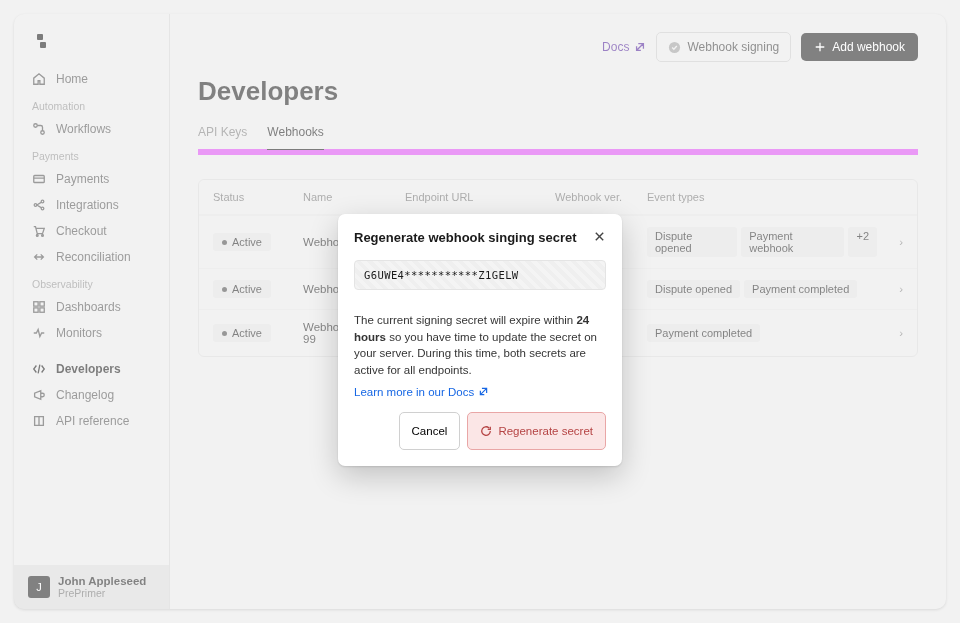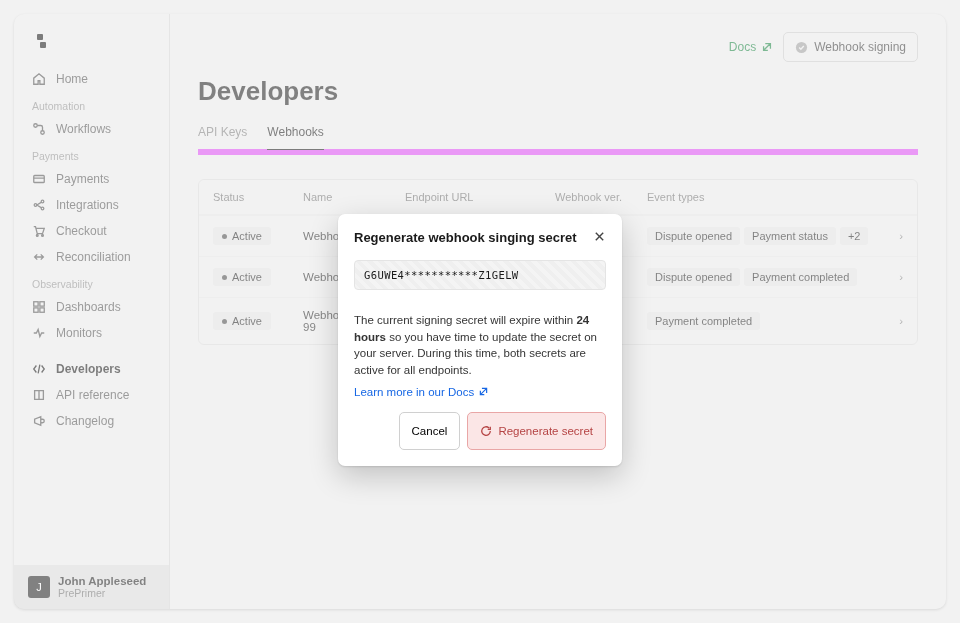--- a/index.html
+++ b/index.html
@@ -77,21 +77,21 @@
 }
 .topbar {
   display: flex;
   justify-content: flex-end;
   align-items: center;
   gap: 10px;
   padding: 18px 0 14px;
 }
 .docs-link {
   display: flex; align-items: center; gap: 5px;
-  font-size: 12px; color: #15803d; justify-content: flex-end;
+  font-size: 12px; color: #4c1d95; justify-content: flex-end;
 }
 .btn-outline {
   display: flex; align-items: center; gap: 6px;
   padding: 7px 11px;
   border: 1px solid #c6c6c6;
   border-radius: 5px;
   background: #e8e8e8;
   font-size: 12px;
   color: #333;
 }
@@ -318,29 +318,29 @@
 
     <div class="nav-section" style="margin-top:10px;">
       <div class="nav-item active">
         <svg viewBox="0 0 16 16">
             <path d="M5 4l-3 4 3 4M11 4l3 4-3 4M9 3l-2 10"></path>
           </svg>
         <span>Developers</span>
       </div>
       <div class="nav-item">
         <svg viewBox="0 0 16 16">
+            <path d="M3 6v4l7 3V3zM10 6h2a2 2 0 010 4h-2"></path>
+          </svg>
+        <span>Changelog</span>
+      </div>
+      <div class="nav-item">
+        <svg viewBox="0 0 16 16">
             <path d="M3 3h5v10H3zM8 3h5v10H8z"></path>
           </svg>
         <span>API reference</span>
-      </div>
-      <div class="nav-item">
-        <svg viewBox="0 0 16 16">
-            <path d="M3 6v4l7 3V3zM10 6h2a2 2 0 010 4h-2"></path>
-          </svg>
-        <span>Changelog</span>
       </div>
     </div>
 
     <div class="sidebar-footer">
       <div class="avatar">J</div>
       <div>
         <div class="user-name">John Appleseed</div>
         <div class="user-org">PrePrimer</div>
       </div>
     </div>
@@ -353,20 +353,26 @@
         <svg width="12" height="12" viewBox="0 0 14 14">
             <path d="M5 3h6v6M11 3l-7 7M3 6v5h5"></path>
           </svg>
       </div>
       <div class="btn-outline">
         <svg width="13" height="13" viewBox="0 0 14 14">
             <circle cx="7" cy="7" r="6" fill="#9a9a9a" stroke="none"></circle>
             <path d="M4.5 7l1.8 1.8L9.5 5.5" stroke="#e8e8e8"></path>
           </svg>
         <span>Webhook signing</span>
+      </div>
+      <div class="btn-dark">
+        <svg width="12" height="12" viewBox="0 0 14 14">
+            <path d="M7 2v10M2 7h10" stroke="#fff"></path>
+          </svg>
+        <span>Add webhook</span>
       </div>
     </div>
 
     <div class="page-title">Developers</div>
 
     <div class="tabs">
       <div class="tab">API Keys</div>
       <div class="tab active">Webhooks</div>
     </div>
 
@@ -383,21 +389,21 @@
       <div class="table-row">
         <div class="col-status"><span class="status-pill">
               <span class="dot"></span>
               <span>Active</span>
             </span></div>
         <div class="col-name">Webhooks Test 1</div>
         <div class="col-url"></div>
           <div class="col-ver"></div>
         <div class="col-types">
           <span class="tag">Dispute opened</span>
-          <span class="tag">Payment status</span>
+          <span class="tag">Payment webhook</span>
           <span class="tag">+2</span>
         </div>
         <div class="col-arrow">›</div>
       </div>
 
       <div class="table-row">
         <div class="col-status"><span class="status-pill">
               <span class="dot"></span>
               <span>Active</span>
             </span></div>

